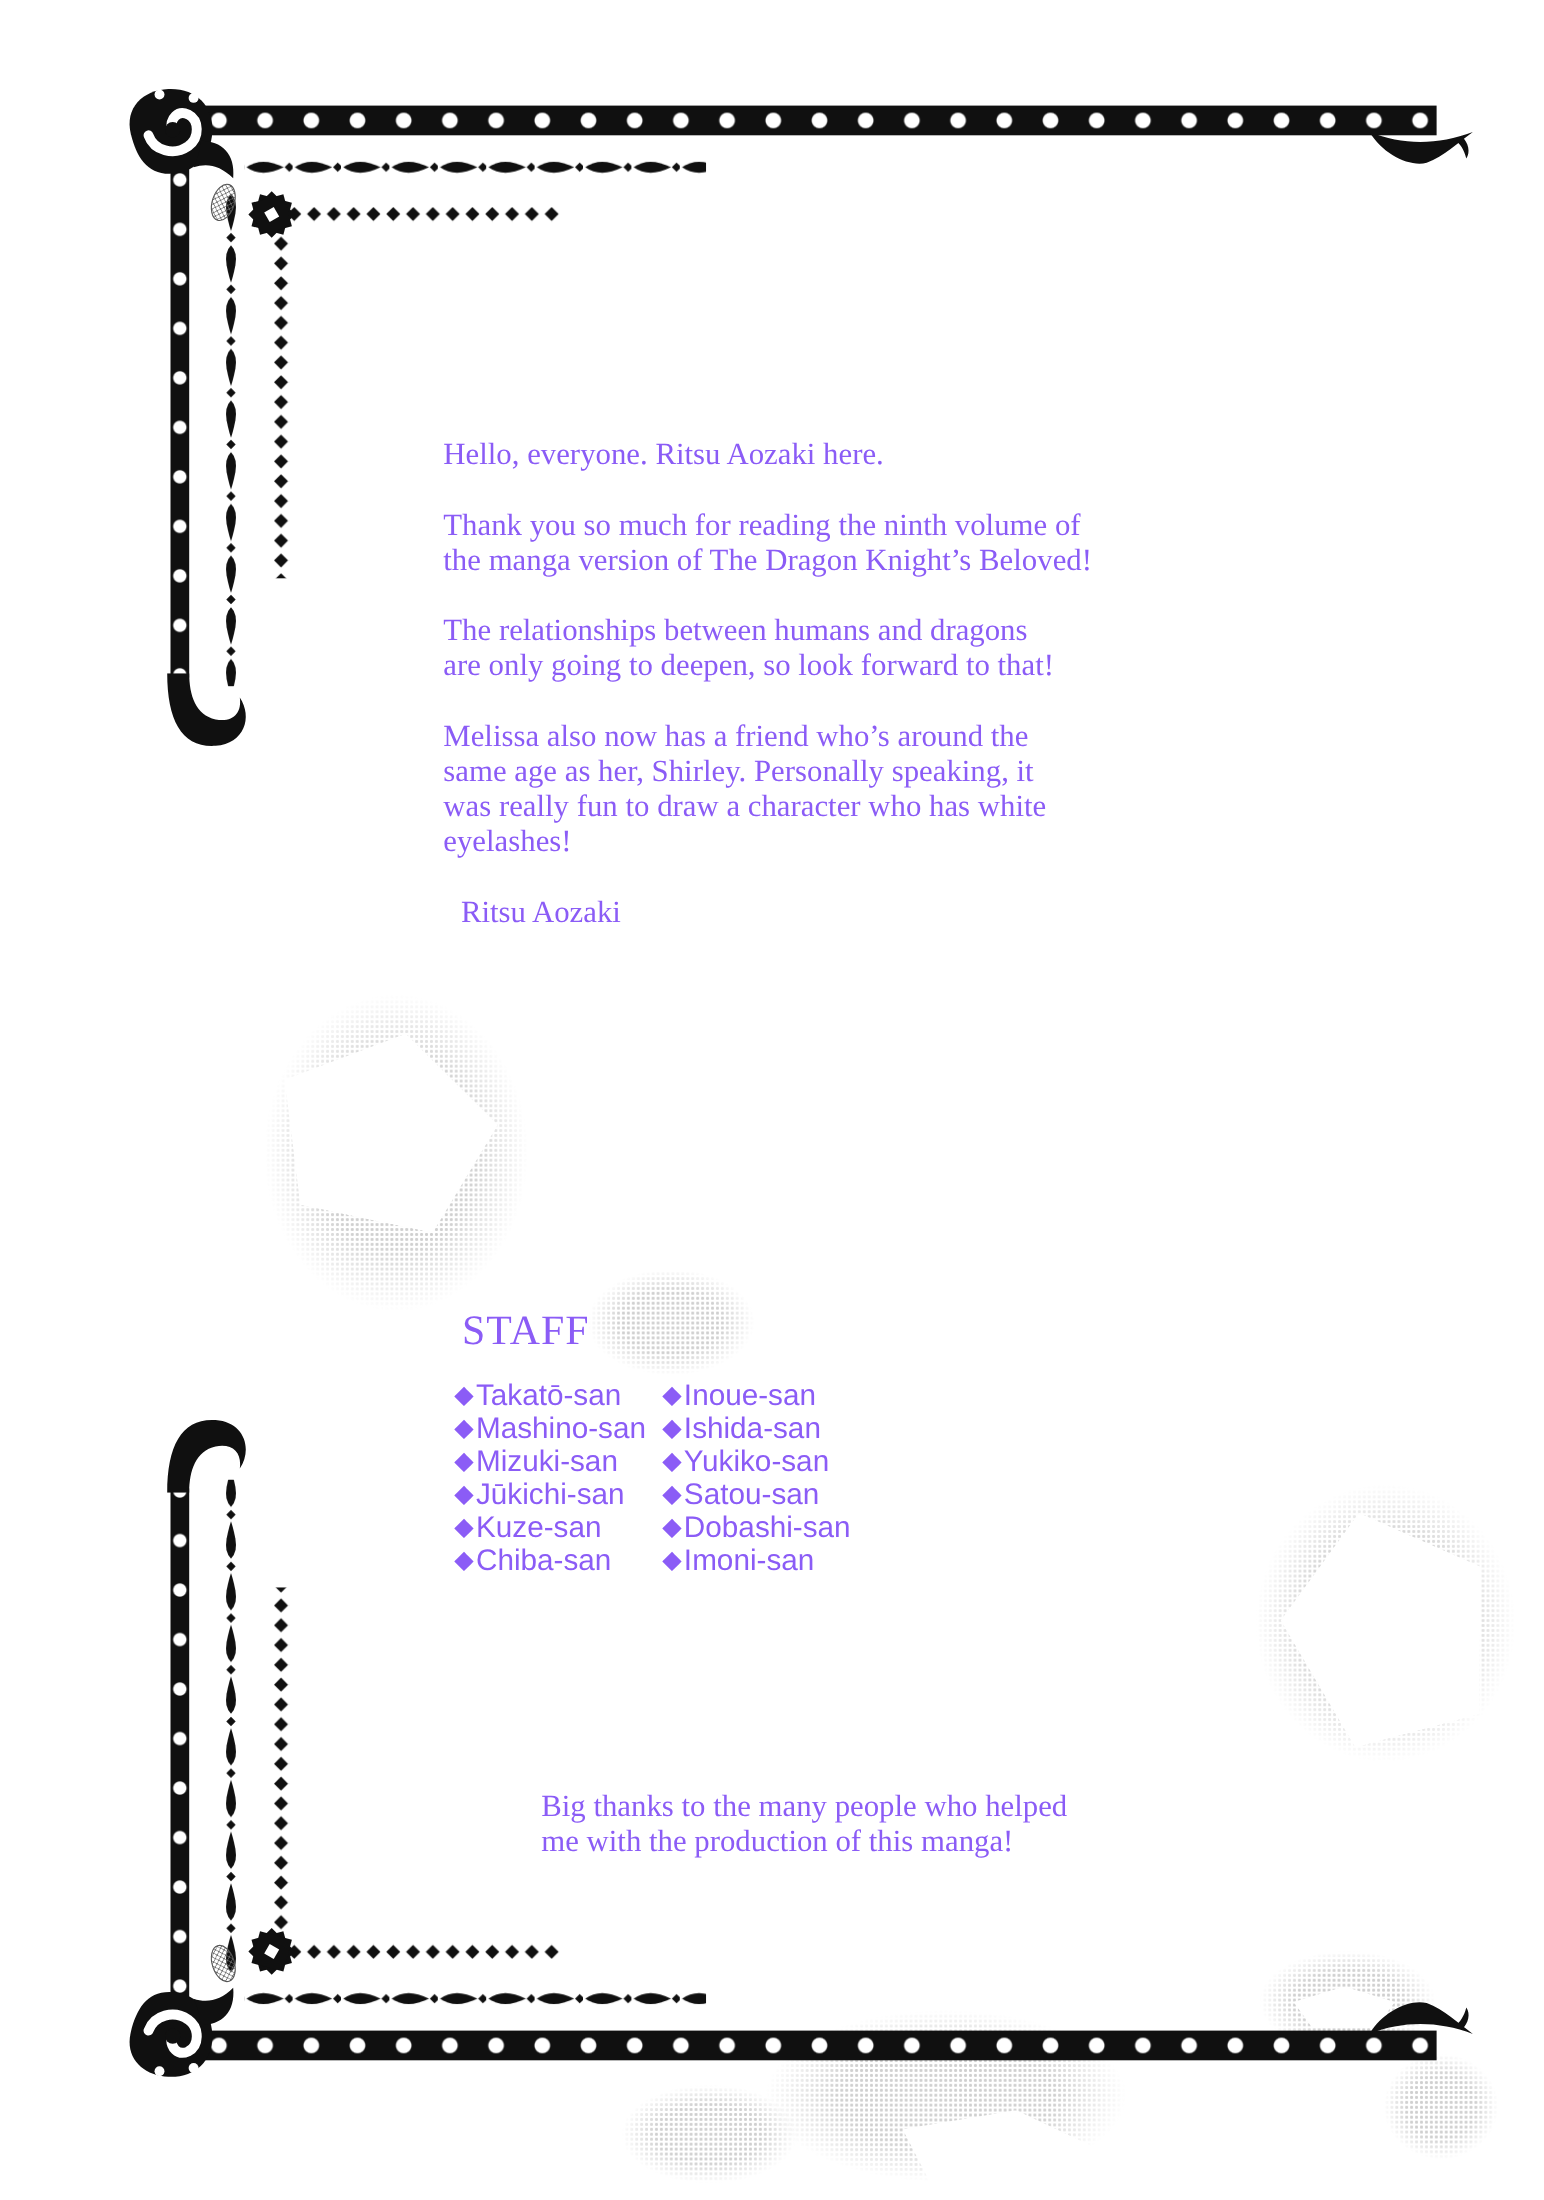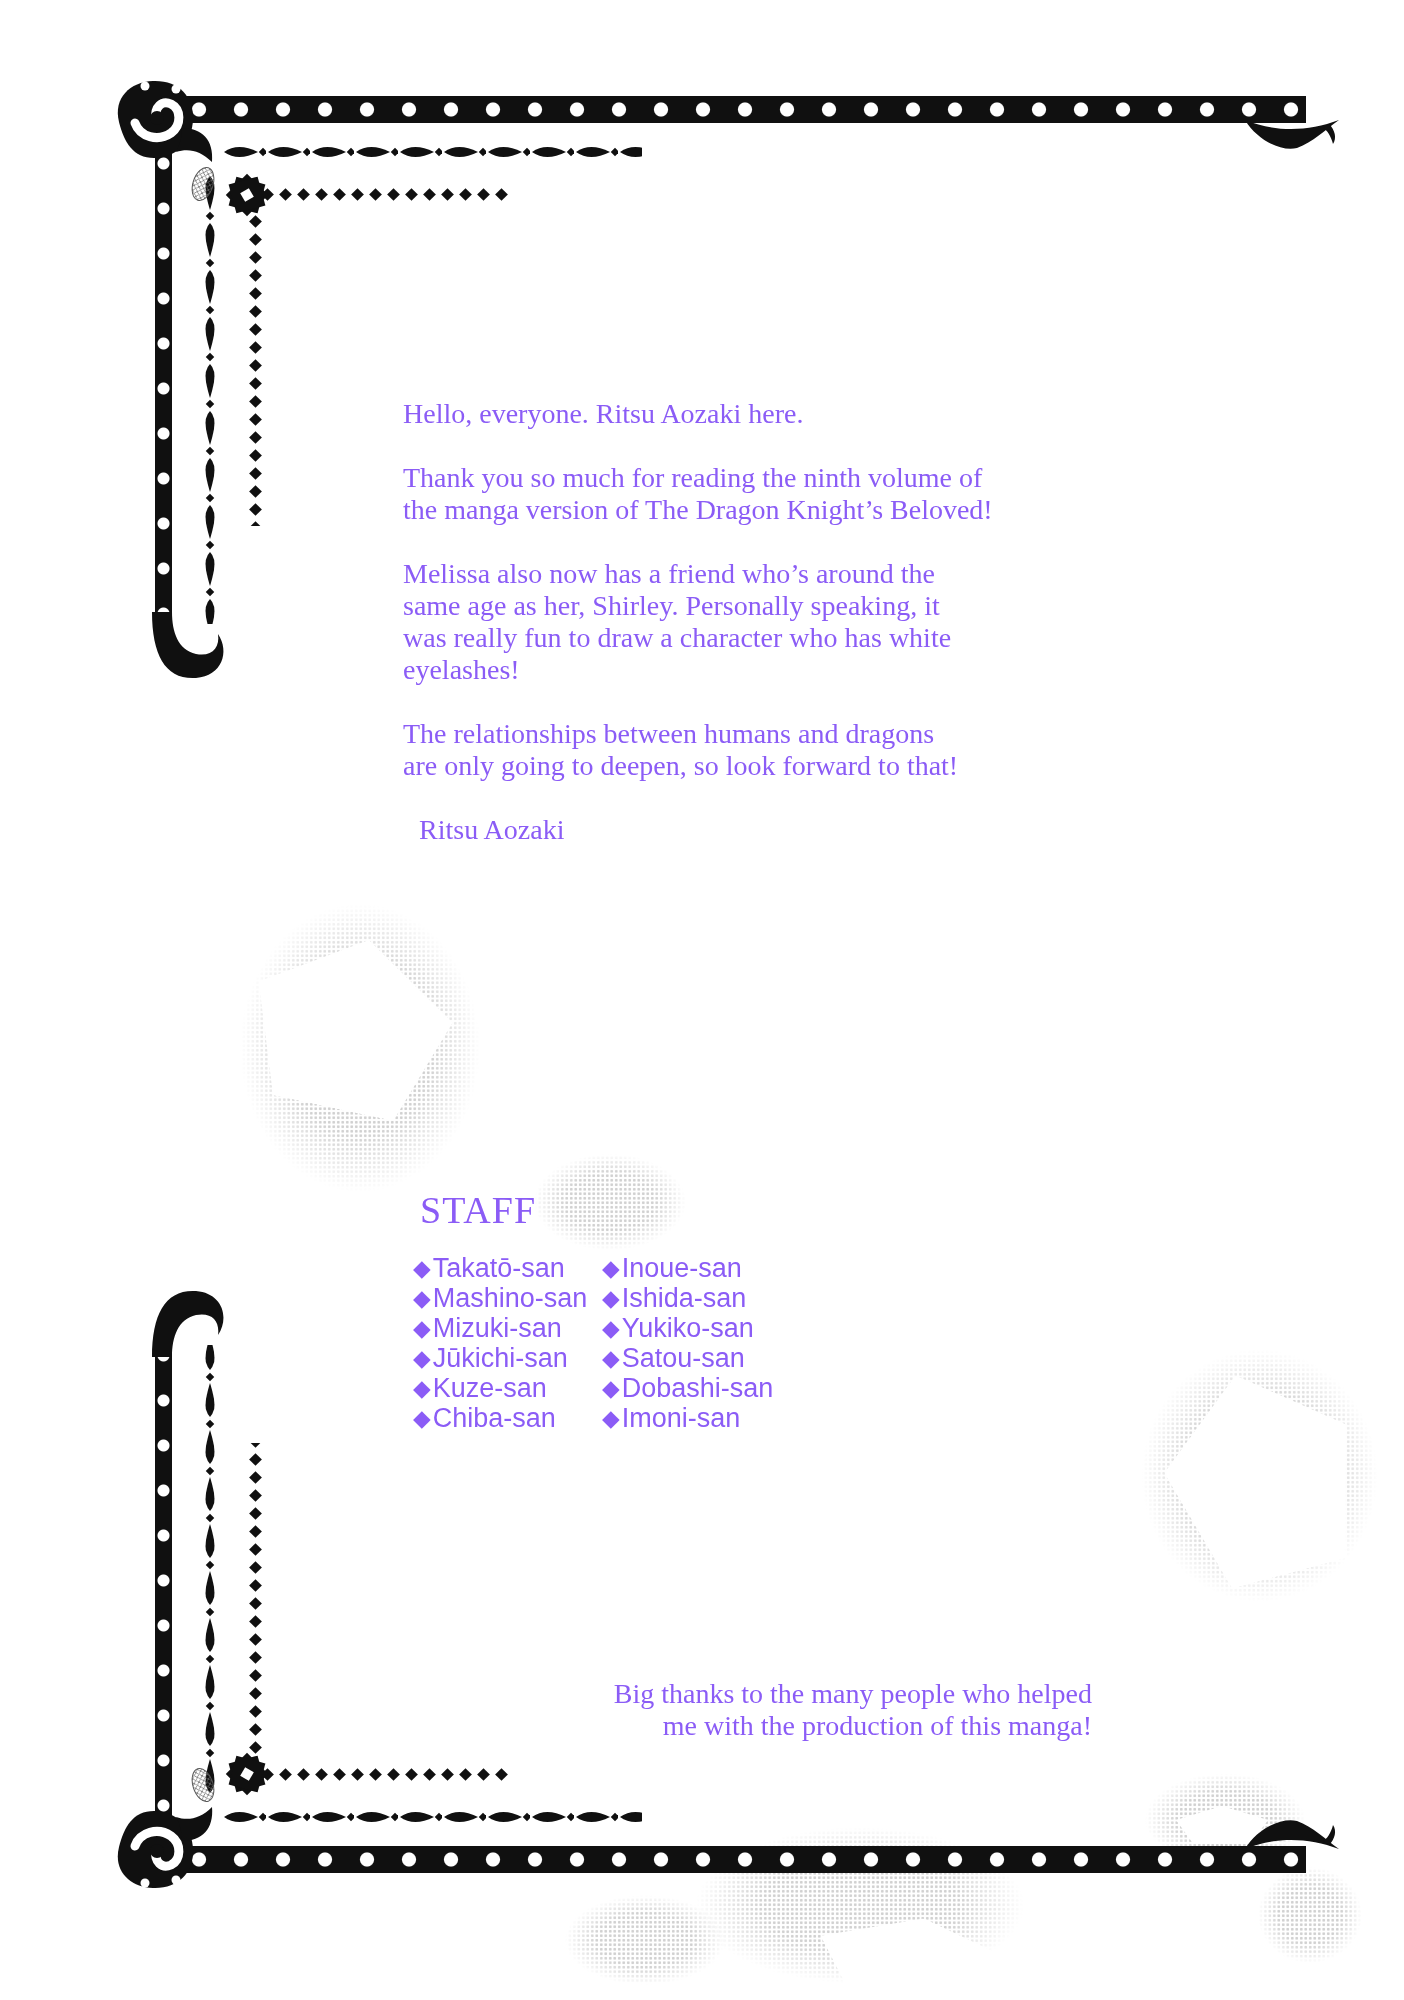--- a/index.html
+++ b/index.html
@@ -11,22 +11,22 @@
   .afterword .italic{}
   .signature{margin:16px !important;}
   .staff-heading{position:absolute;left:420px;top:1188px;font-size:38px;line-height:44px;
                  letter-spacing:1px;z-index:3;}
   .staff-col{position:absolute;top:1253px;z-index:3;font-family:"Liberation Sans",sans-serif;
              font-size:27px;line-height:30px;}
   .staff-col.left{left:413px;}
   .staff-col.right{left:602px;}
   .staff-row{display:flex;align-items:center;height:30px;}
   .diamond{font-family:"DejaVu Sans",sans-serif;font-size:23px;line-height:30px;margin-right:2px;}
-  .thanks{position:absolute;left:492px;top:1678px;width:600px;font-size:28px;line-height:32px;
-          white-space:pre-line;z-index:3;text-align:right;}
+  .thanks{position:absolute;left:492px;top:1627px;width:600px;font-size:28px;line-height:32px;
+          white-space:pre-line;z-index:3;}
   
   .border-unit{position:absolute;left:110px;width:1240px;height:610px;z-index:2;}
   .border-unit.top{top:78px;}
   .border-unit.bottom{top:1281px;transform:scaleY(-1);}
   .border-unit > *{position:absolute;}
   .h-band{left:68px;top:18px;width:1128px;height:27px;background-color:#101010;
           background-image:radial-gradient(circle,#fff 6.5px,transparent 7.6px);
           background-size:42px 27px;}
   .v-band{left:45px;top:18px;width:17px;height:520px;background-color:#101010;
           background-image:radial-gradient(circle,#fff 5.5px,transparent 6.5px);
@@ -162,26 +162,26 @@
       <circle cx="66" cy="11" r="4.5" fill="#ffffff"></circle>
       <path d="M72,50 C92,50 104,62 102,84 C90,72 78,70 66,74 C71,64 72,57 72,50 Z" fill="#101010"></path>
       <ellipse cx="93" cy="106" rx="10" ry="17" transform="rotate(18 93 106)" fill="url(#pat-hatch)" stroke="#555" stroke-width="1"></ellipse>
     </svg>
   </div>
 
   <div class="afterword">
     <p>Hello, everyone. Ritsu Aozaki here.</p>
     <p><span>Thank you so much for reading the ninth volume of
 the manga version of </span><span class="italic">The Dragon Knight’s Beloved!</span></p>
+    <p>The relationships between humans and dragons
+are only going to deepen, so look forward to that!</p>
     <p>Melissa also now has a friend who’s around the
 same age as her, Shirley. Personally speaking, it
 was really fun to draw a character who has white
 eyelashes!</p>
-    <p>The relationships between humans and dragons
-are only going to deepen, so look forward to that!</p>
     <p class="signature">Ritsu Aozaki</p>
   </div>
 
   <div class="staff-heading">STAFF</div>
 
   <div class="staff-col left">
     <div class="staff-row">
         <span class="diamond">◆</span>
         <span>Takatō-san</span>
       </div>

